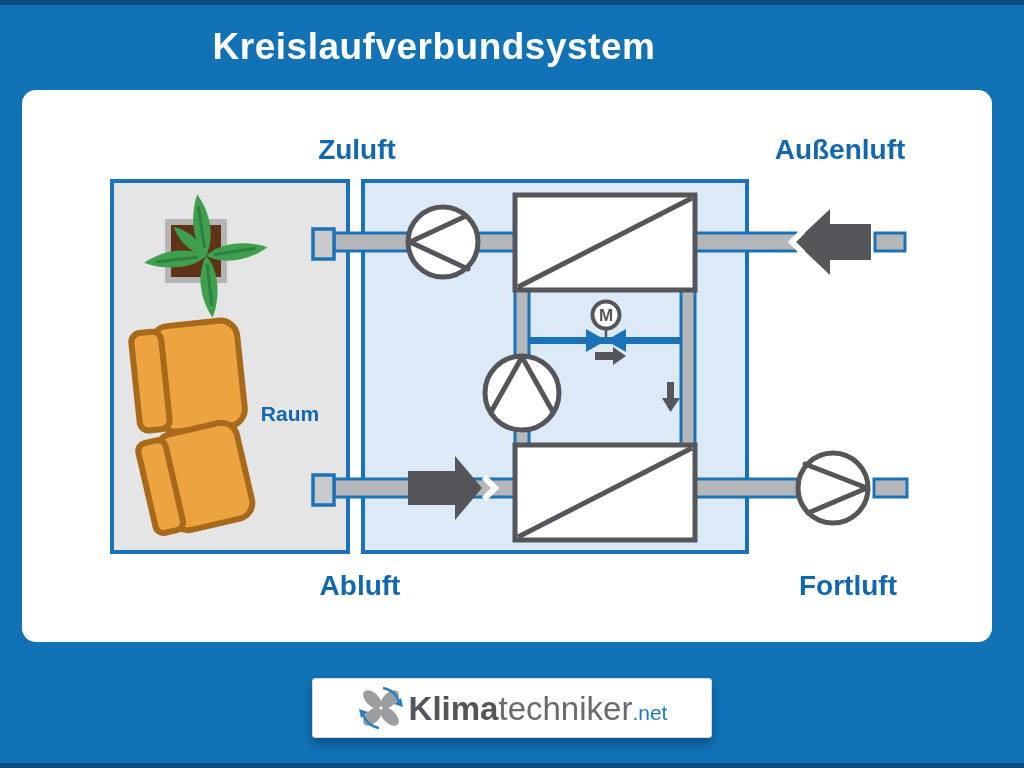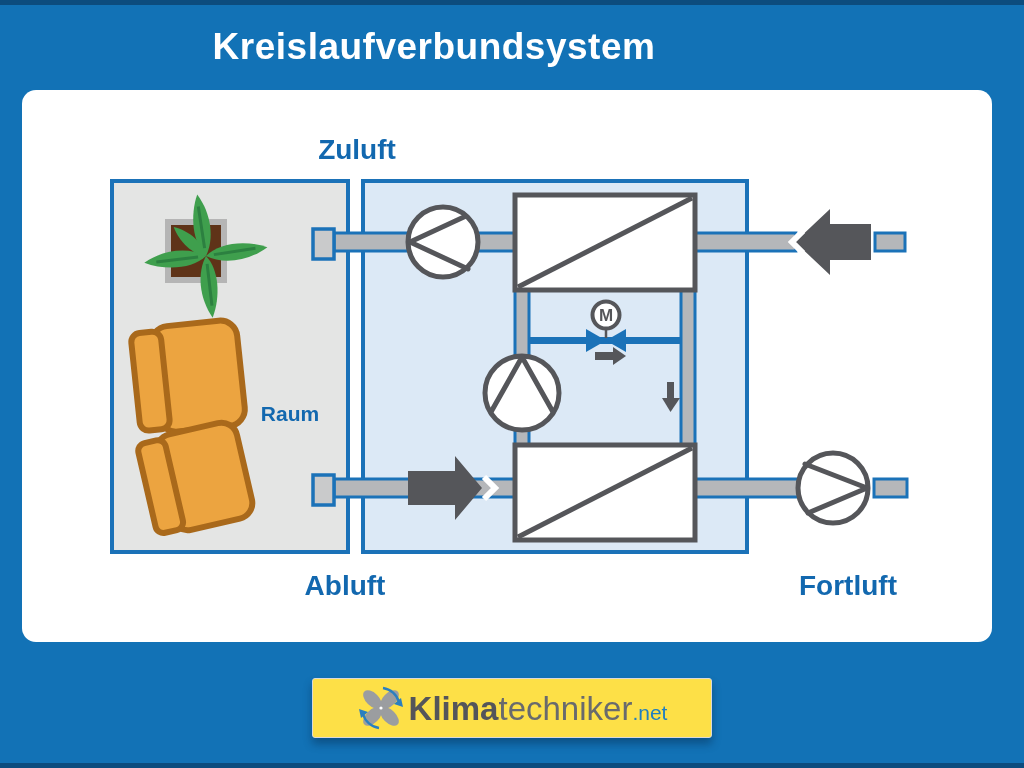--- a/index.html
+++ b/index.html
@@ -23,21 +23,21 @@
   .air-label{
     position:absolute;transform:translate(-50%,-50%);
     color:#1268af;font-size:28px;font-weight:bold;white-space:nowrap;
   }
   .raum-label{
     position:absolute;transform:translate(-50%,-50%);
     color:#1268af;font-size:21px;font-weight:bold;margin-top:40px;
   }
   .logo-bar{
     position:absolute;left:312px;top:678px;width:398px;height:58px;
-    background:#fde047;border:1px solid #d9d9d9;border-radius:3px;
+    background:#ffffff;border:1px solid #d9d9d9;border-radius:3px;
     box-shadow:0 6px 8px rgba(6,45,80,.45);
     display:flex;align-items:center;justify-content:center;gap:4px;
   }
   .logo-text{white-space:nowrap;line-height:1;}
   .logo-text .klima{font-size:33px;font-weight:bold;color:#54555a;}
   .logo-text .tech{font-size:33px;font-weight:normal;color:#696a6d;}
   .logo-text .net{font-size:21px;font-weight:normal;color:#1f7ec0;}
 </style>
 </head>
 <body>
@@ -148,21 +148,22 @@
     </g>
 
     <polygon points="773,152 808,119 808,134 849,134 849,170 808,170 808,185" fill="#55565a"></polygon>
     <polyline points="781,141 770,152 781,163" fill="none" stroke="#ffffff" stroke-width="6"></polyline>
 
     <polygon points="460,398 433,366 433,381 386,381 386,415 433,415 433,430" fill="#55565a"></polygon>
     <polyline points="462,387 473,398 462,409" fill="none" stroke="#ffffff" stroke-width="6"></polyline>
   </svg>
 
   <div class="air-label" style="left:335px;top:60px;">Zuluft</div>
-  <div class="air-label" style="left:323px;top:496px;">Abluft</div>
+  <div class="air-label" style="left:818px;top:60px;">Außenluft</div>
+  <div class="air-label" style="left:338px;top:496px;">Abluft</div>
   <div class="air-label" style="left:818px;top:496px;margin-left:8px;">Fortluft</div>
   <div class="raum-label" style="left:268px;top:284px;">Raum</div>
 </div>
 
 <div class="logo-bar">
   <svg width="48" height="48" viewBox="-24 -24 48 48">
     <g fill="#9b9da0">
       <g transform="rotate(45)">
           <ellipse cx="0" cy="-12" rx="6.5" ry="11.5"></ellipse>
         </g>

